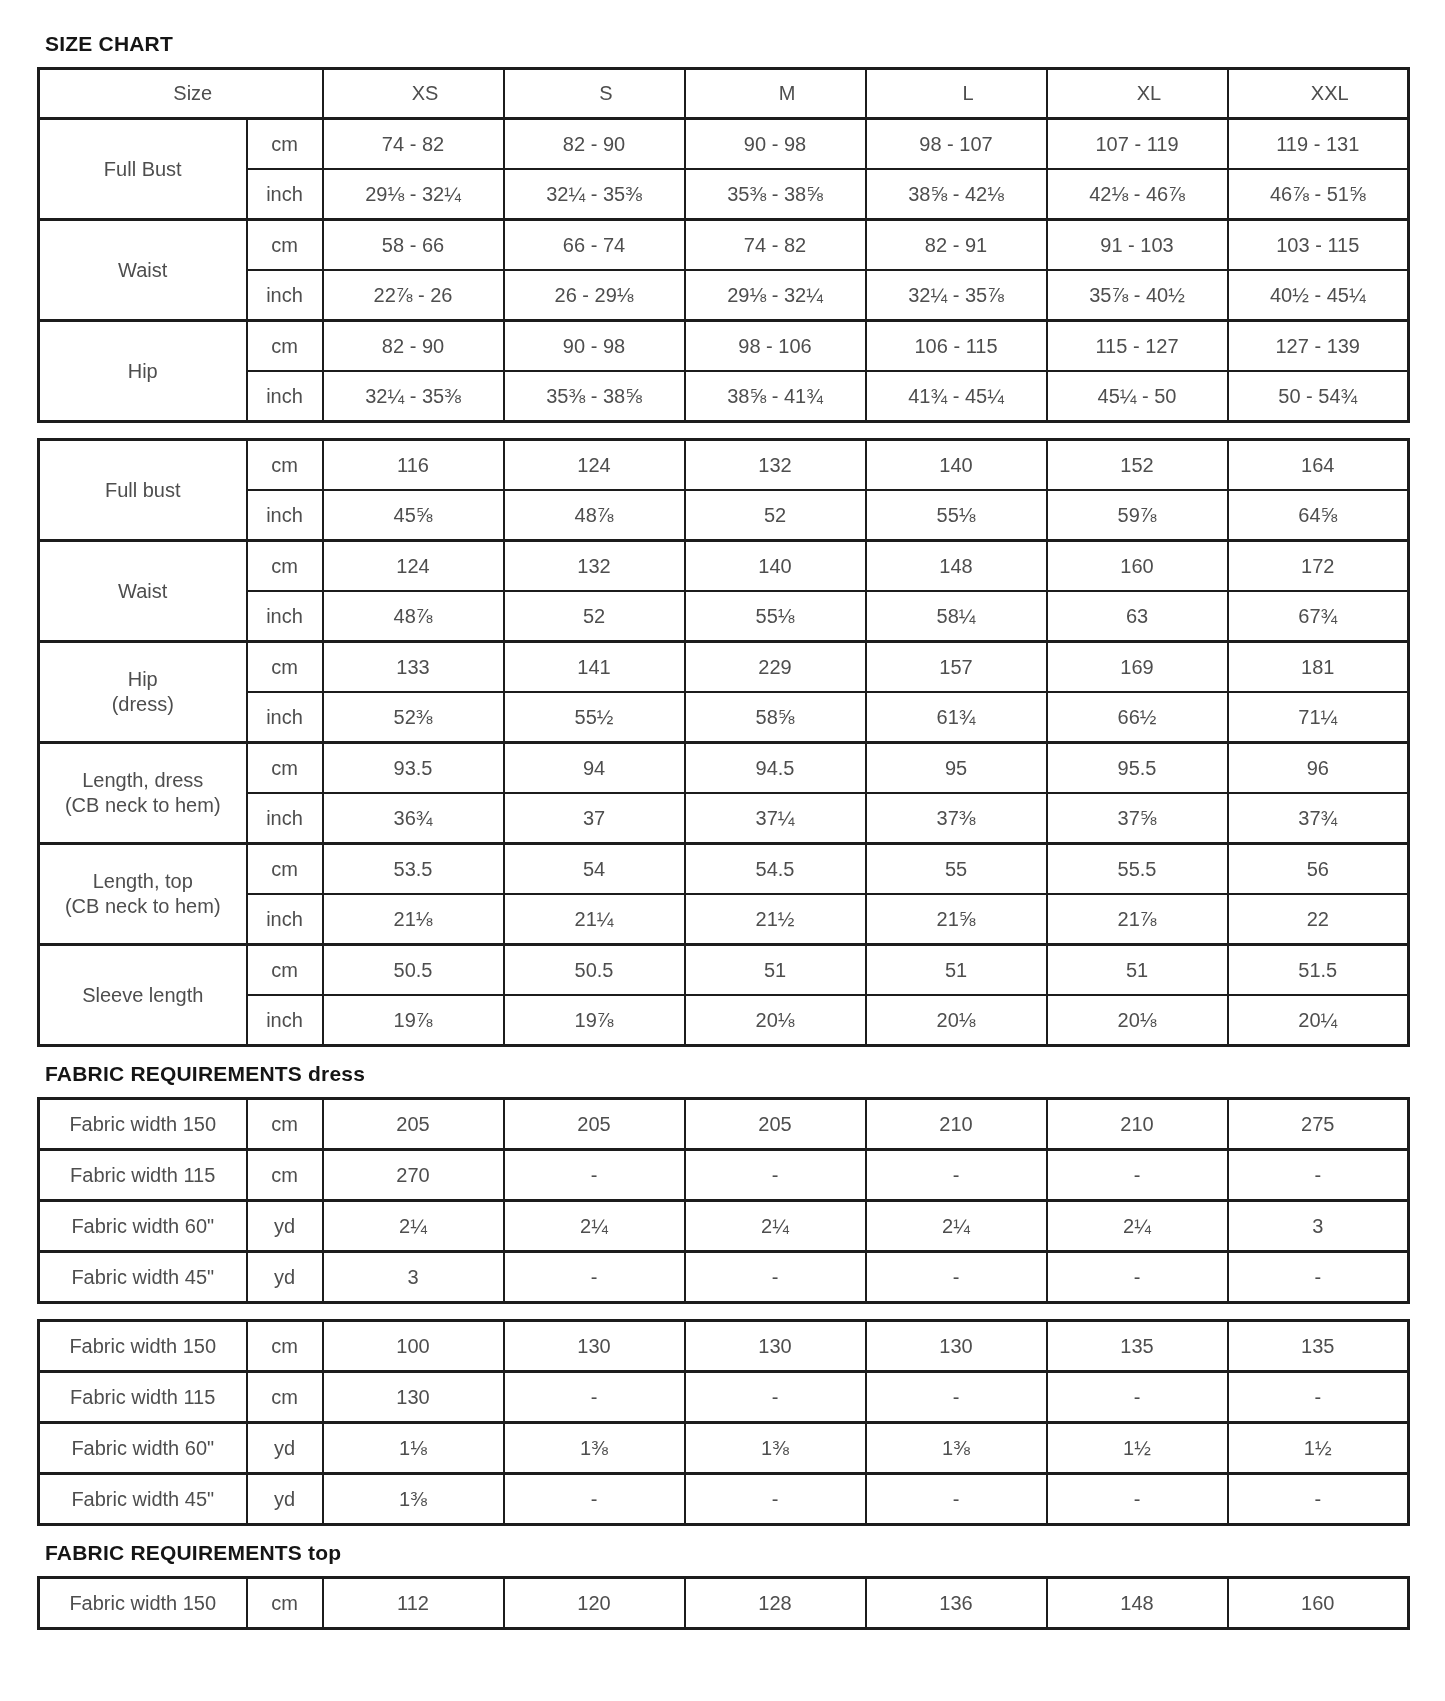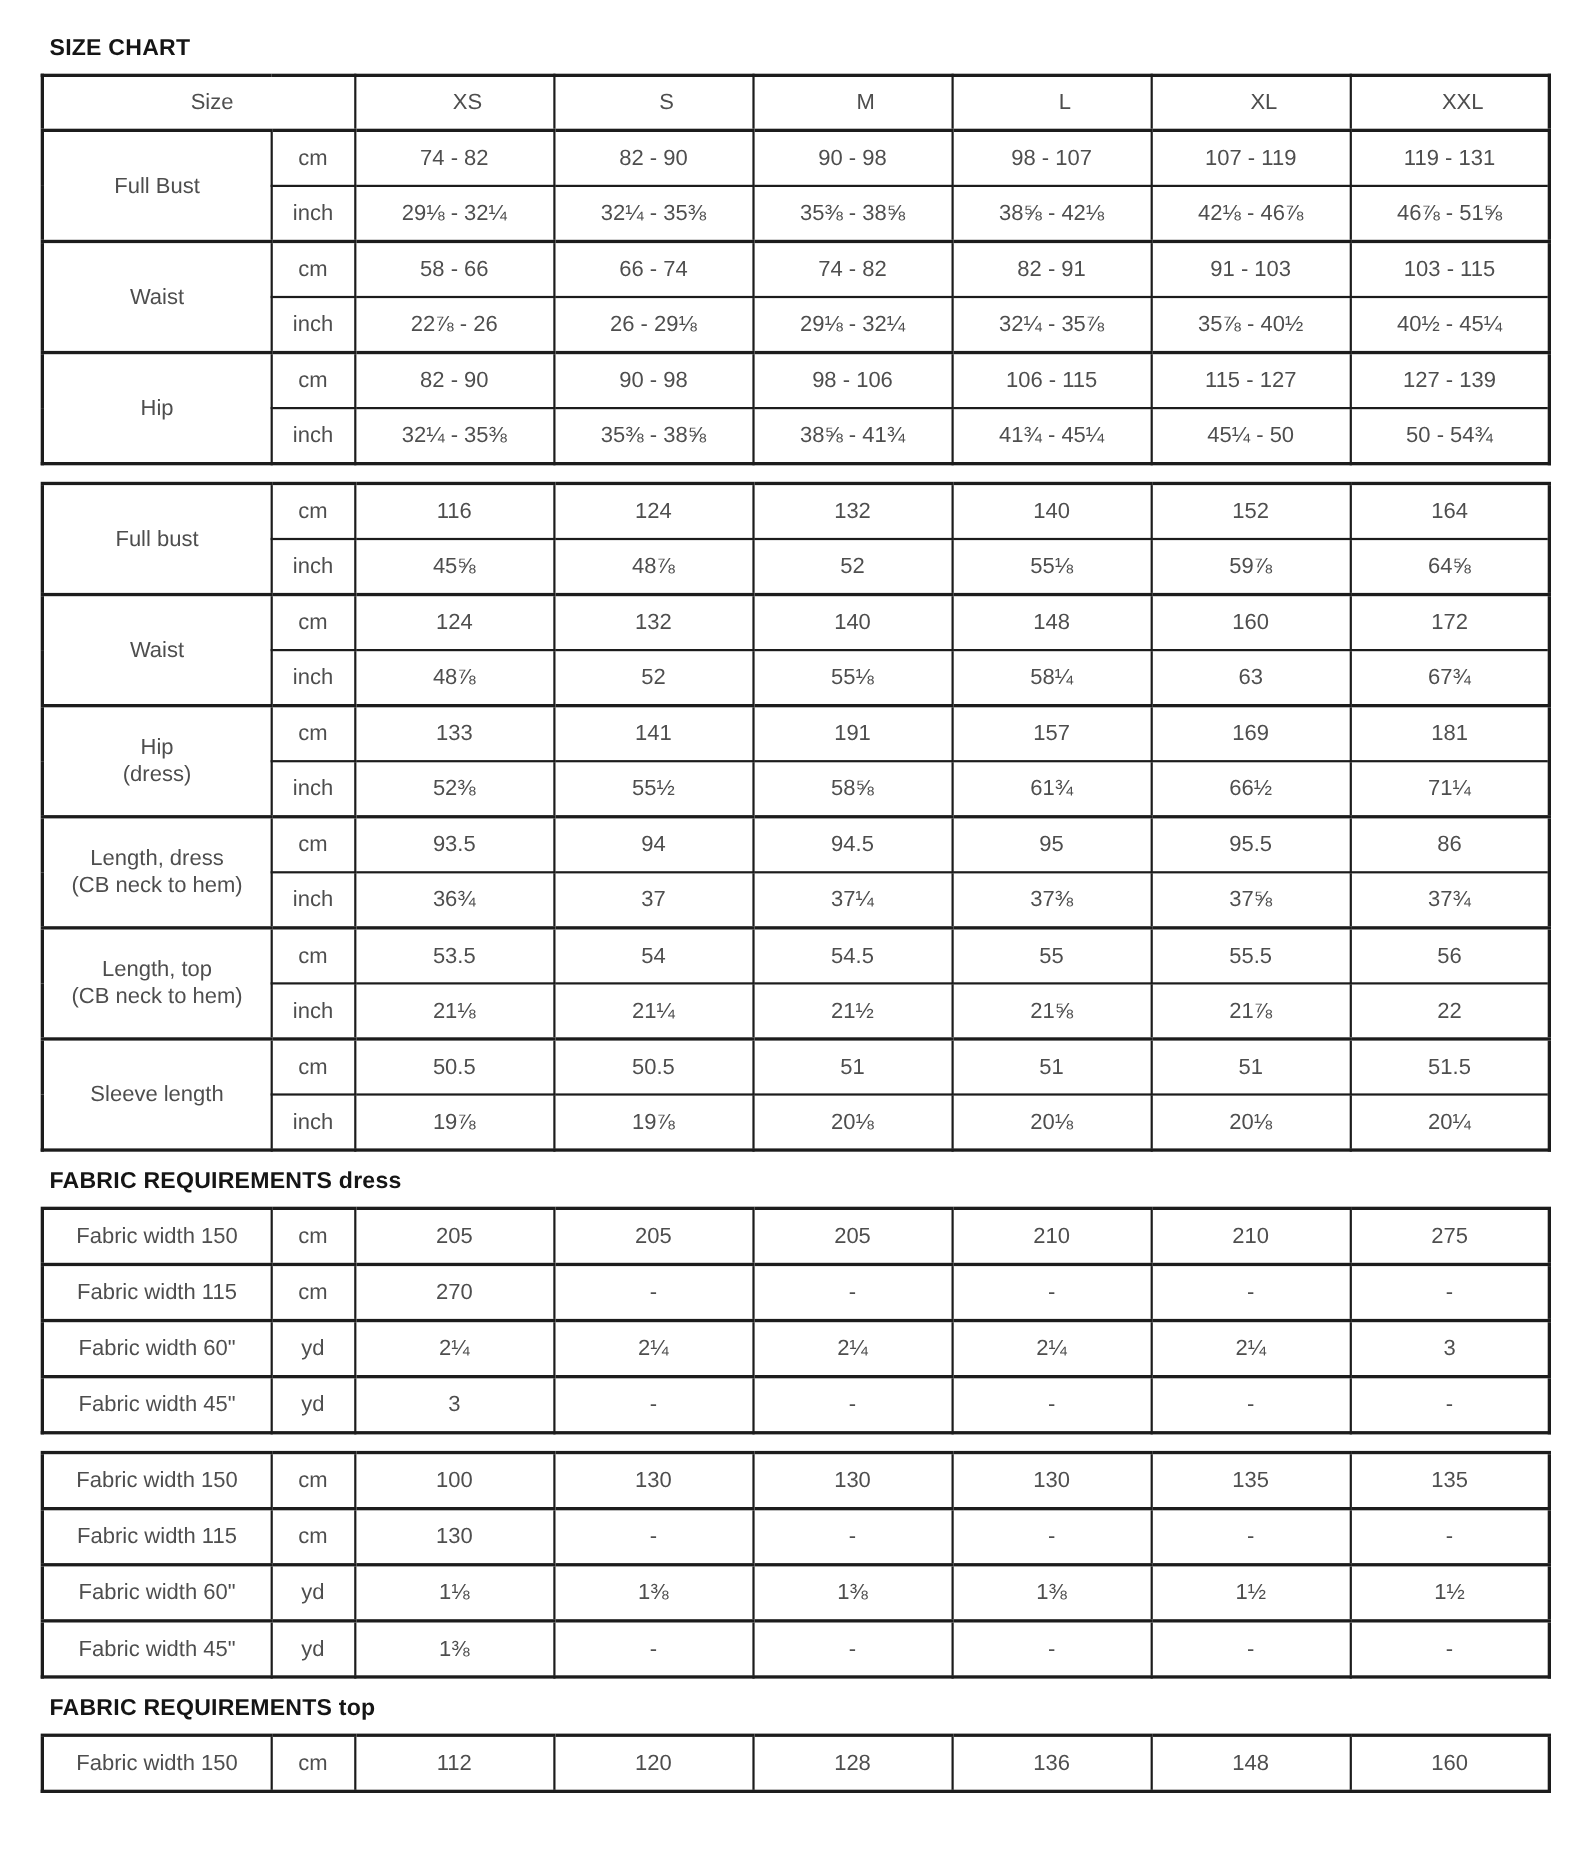--- a/index.html
+++ b/index.html
@@ -189,21 +189,21 @@
           <td class="value-cell">55⅛</td>
           <td class="value-cell">58¼</td>
           <td class="value-cell">63</td>
           <td class="value-cell">67¾</td>
         </tr>
         <tr class="gstart">
           <td class="label-cell" rowspan="2">Hip<br>(dress)</td>
           <td class="unit-cell">cm</td>
           <td class="value-cell">133</td>
           <td class="value-cell">141</td>
-          <td class="value-cell">191</td>
+          <td class="value-cell">229</td>
           <td class="value-cell">157</td>
           <td class="value-cell">169</td>
           <td class="value-cell">181</td>
         </tr>
         <tr class="sub">
           <td class="unit-cell">inch</td>
           <td class="value-cell">52⅜</td>
           <td class="value-cell">55½</td>
           <td class="value-cell">58⅝</td>
           <td class="value-cell">61¾</td>
@@ -211,21 +211,21 @@
           <td class="value-cell">71¼</td>
         </tr>
         <tr class="gstart">
           <td class="label-cell" rowspan="2">Length, dress<br>(CB neck to hem)</td>
           <td class="unit-cell">cm</td>
           <td class="value-cell">93.5</td>
           <td class="value-cell">94</td>
           <td class="value-cell">94.5</td>
           <td class="value-cell">95</td>
           <td class="value-cell">95.5</td>
-          <td class="value-cell">86</td>
+          <td class="value-cell">96</td>
         </tr>
         <tr class="sub">
           <td class="unit-cell">inch</td>
           <td class="value-cell">36¾</td>
           <td class="value-cell">37</td>
           <td class="value-cell">37¼</td>
           <td class="value-cell">37⅜</td>
           <td class="value-cell">37⅝</td>
           <td class="value-cell">37¾</td>
         </tr>

